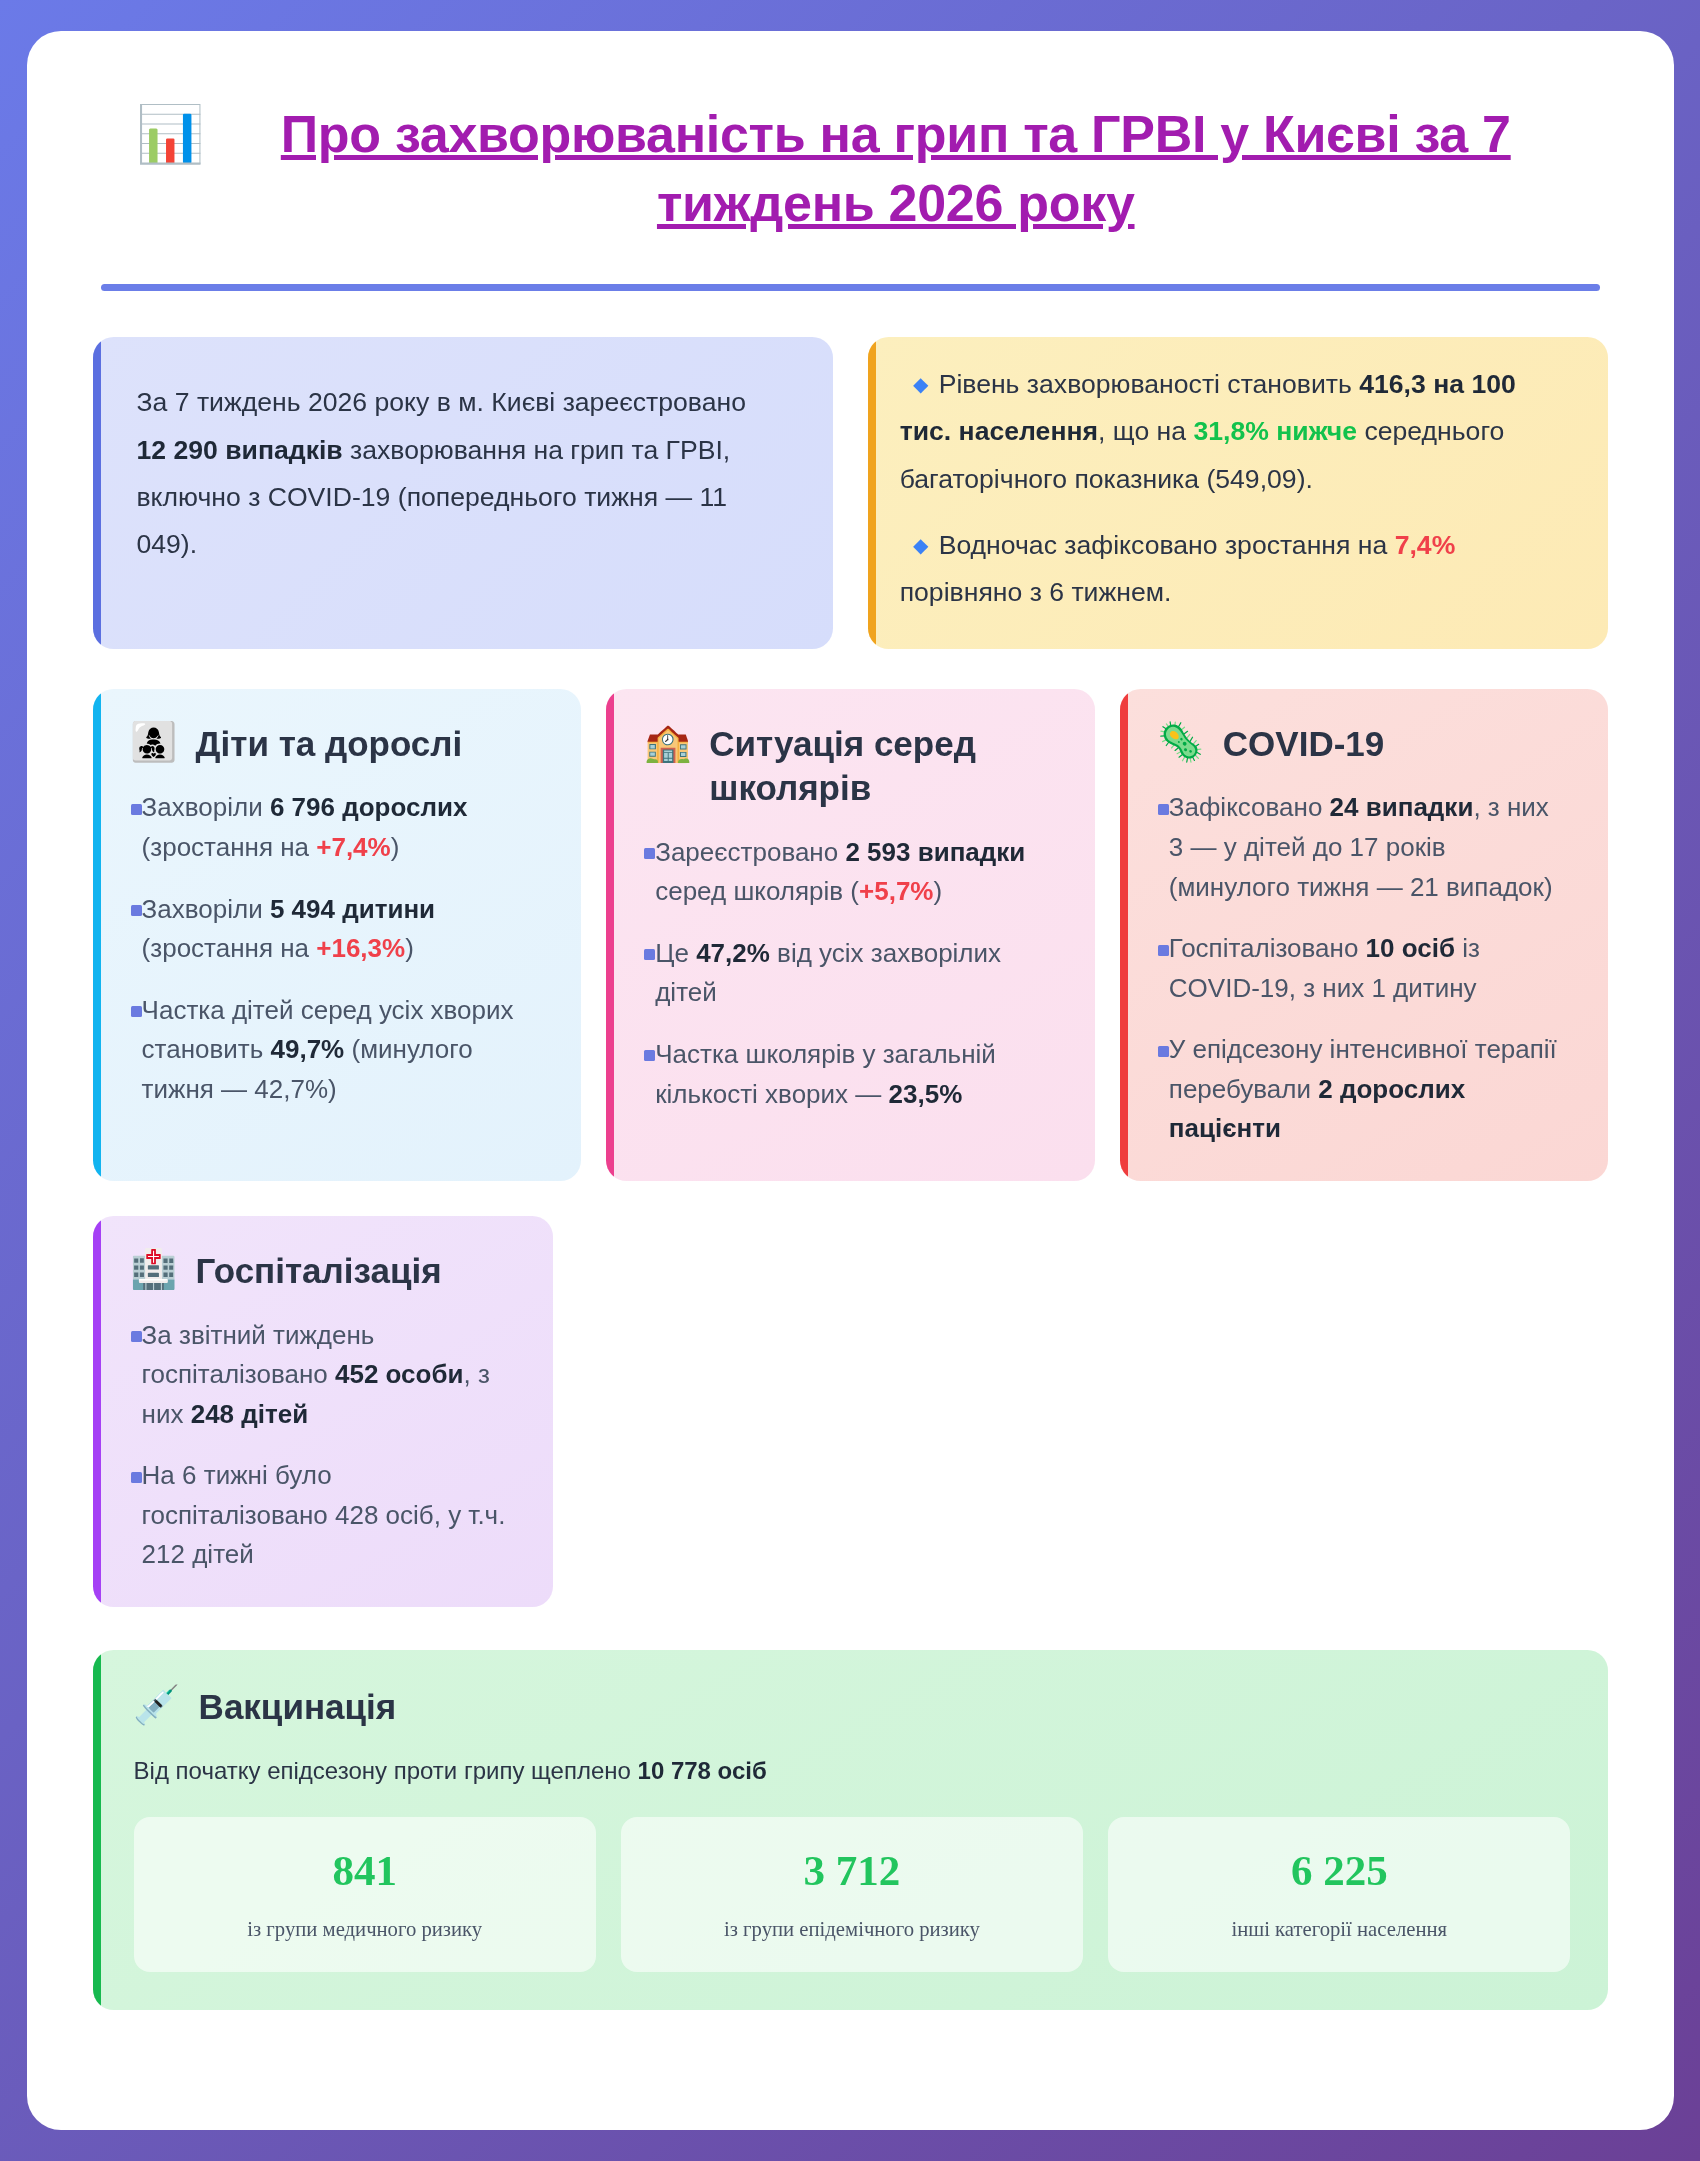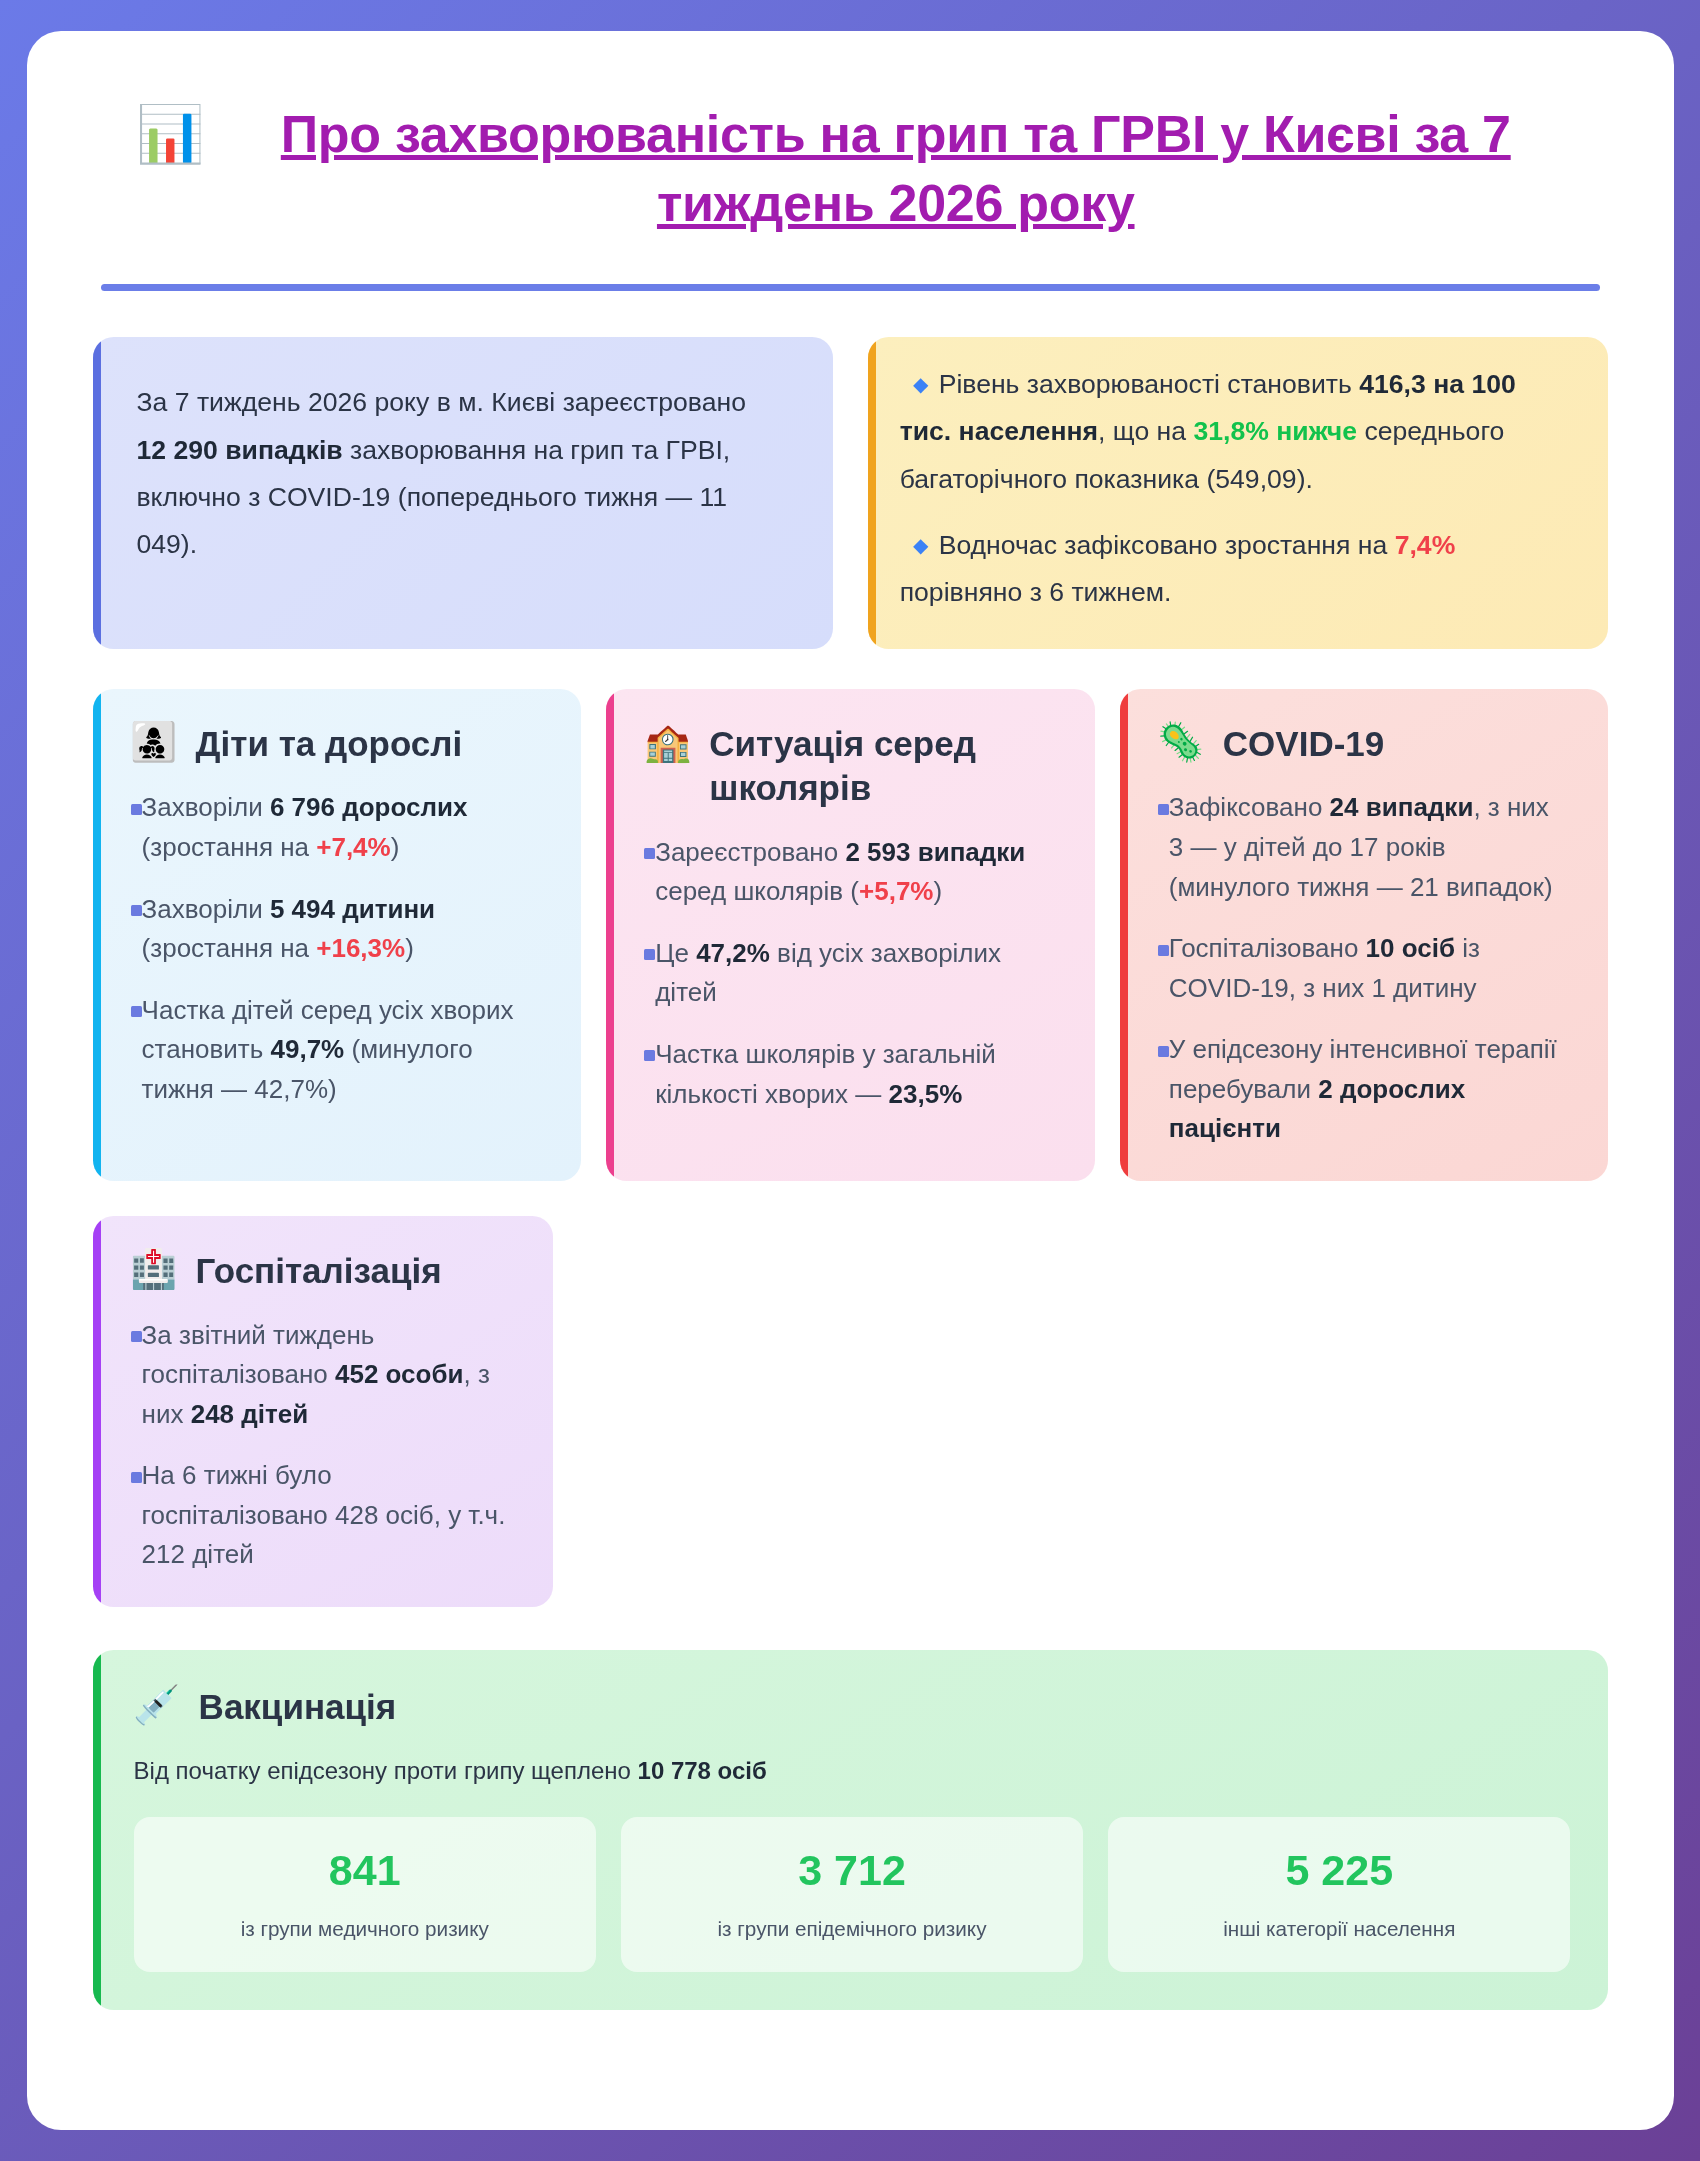--- a/index.html
+++ b/index.html
@@ -204,20 +204,21 @@
     font-size: 24px;
     line-height: 1.6;
     color: #2b3446;
     margin: 19px 0 26.6px 0;
   }
   .vacc-lead b { font-weight: 700; color: #1f2937; }
 
   .vacc-grid {
     display: flex;
     gap: 25px;
+    font-family: Liberation Serif, serif;
   }
   .vacc-box {
     flex: 1 1 0;
     background: rgba(255,255,255,0.58);
     border-radius: 16px;
     padding: 28px 14.8px 28px 14.8px;
     text-align: center;
   }
   .vacc-num {
     font-size: 43px;
@@ -359,20 +360,20 @@
     <div class="vacc-grid">
       <div class="vacc-box">
         <div class="vacc-num">841</div>
         <div class="vacc-label">із групи медичного ризику</div>
       </div>
       <div class="vacc-box">
         <div class="vacc-num">3 712</div>
         <div class="vacc-label">із групи епідемічного ризику</div>
       </div>
       <div class="vacc-box">
-        <div class="vacc-num">5 225</div>
+        <div class="vacc-num">6 225</div>
         <div class="vacc-label">інші категорії населення</div>
       </div>
     </div>
   </div>
 
 </div>
 
 
 </body></html>

